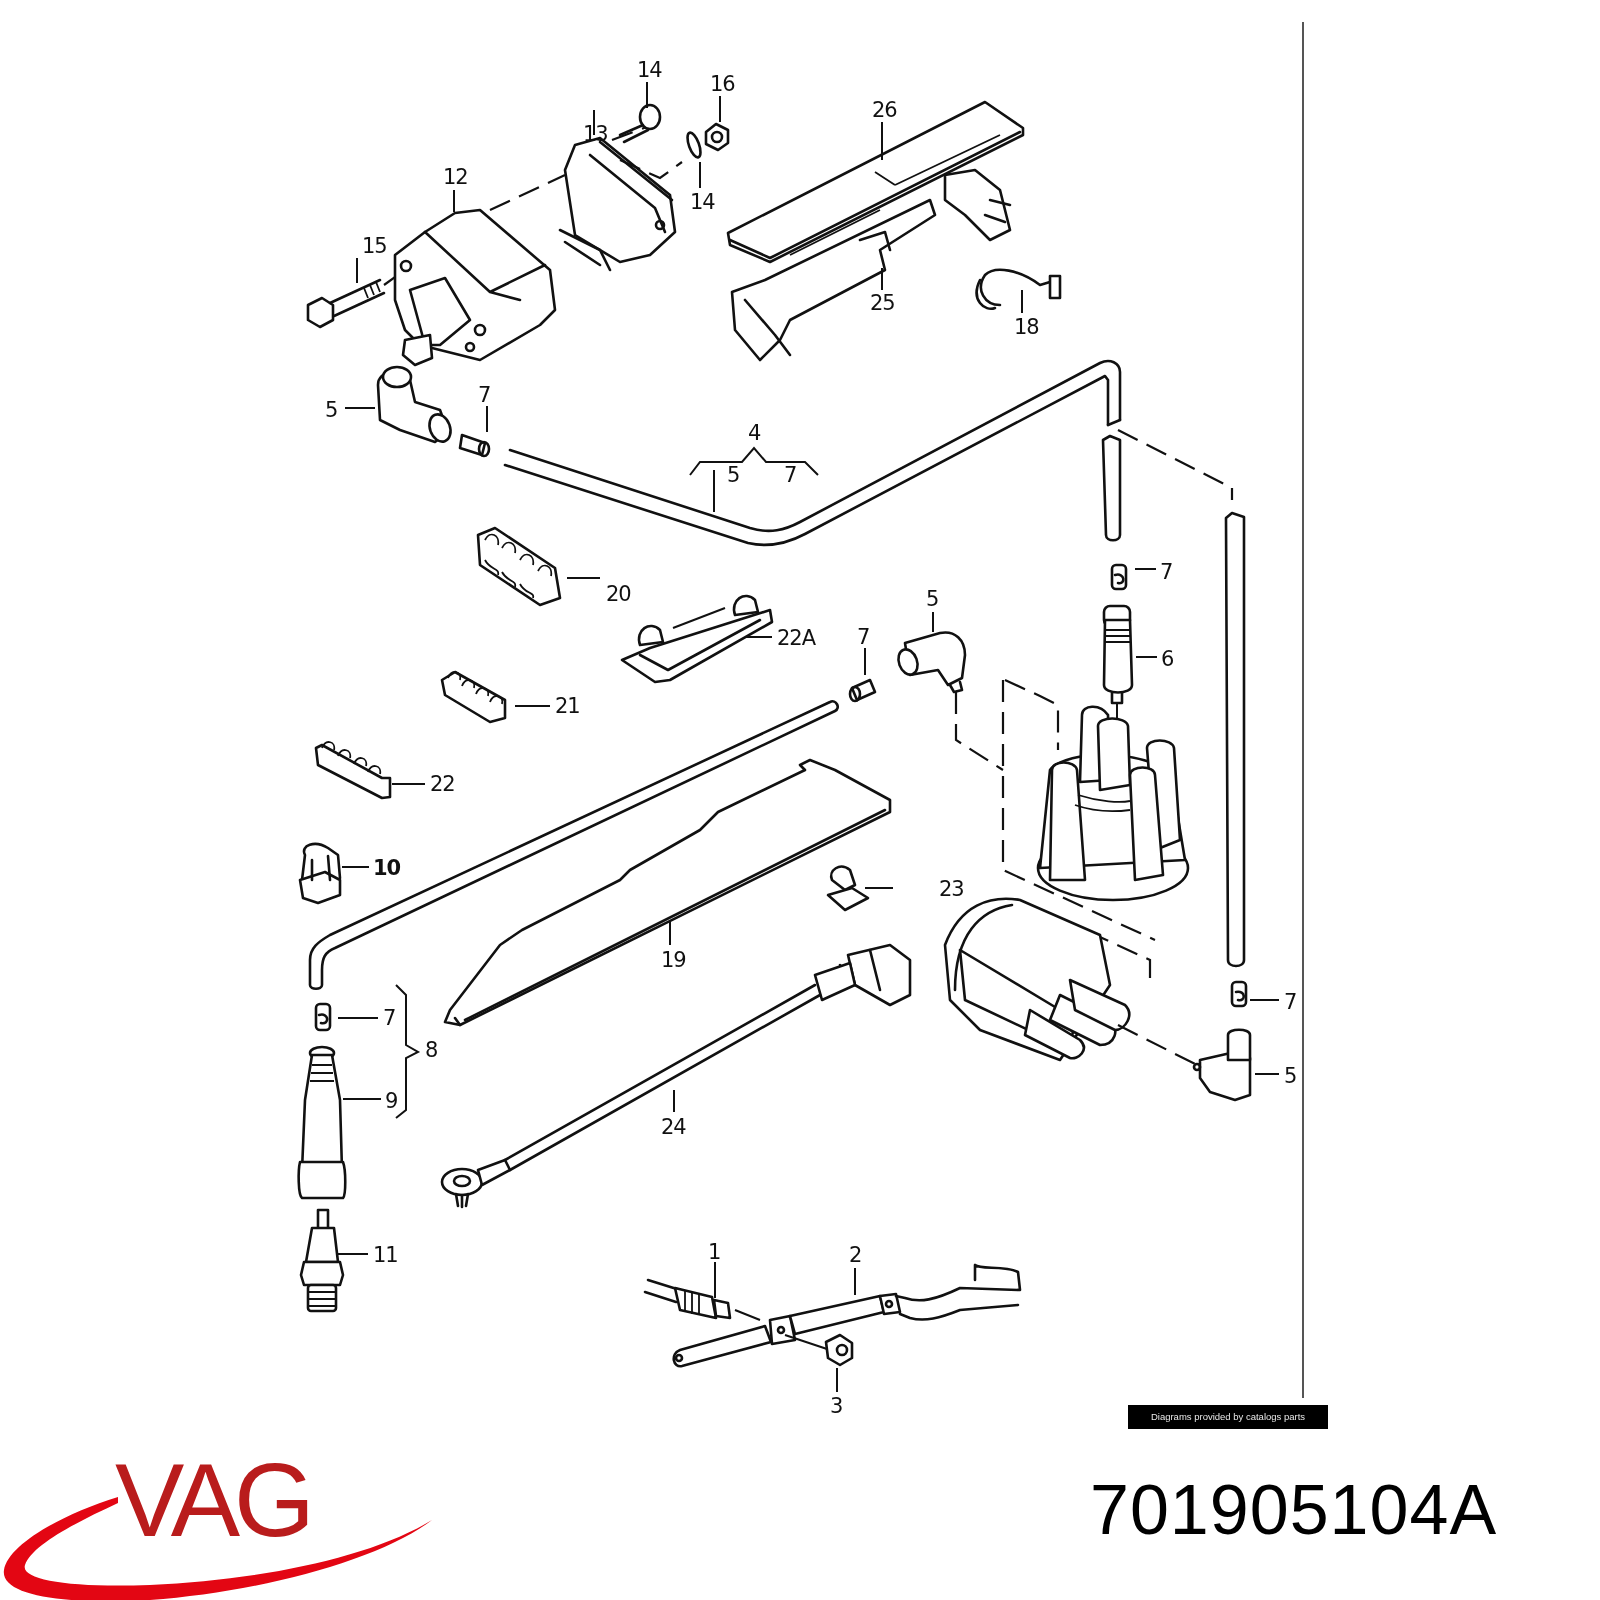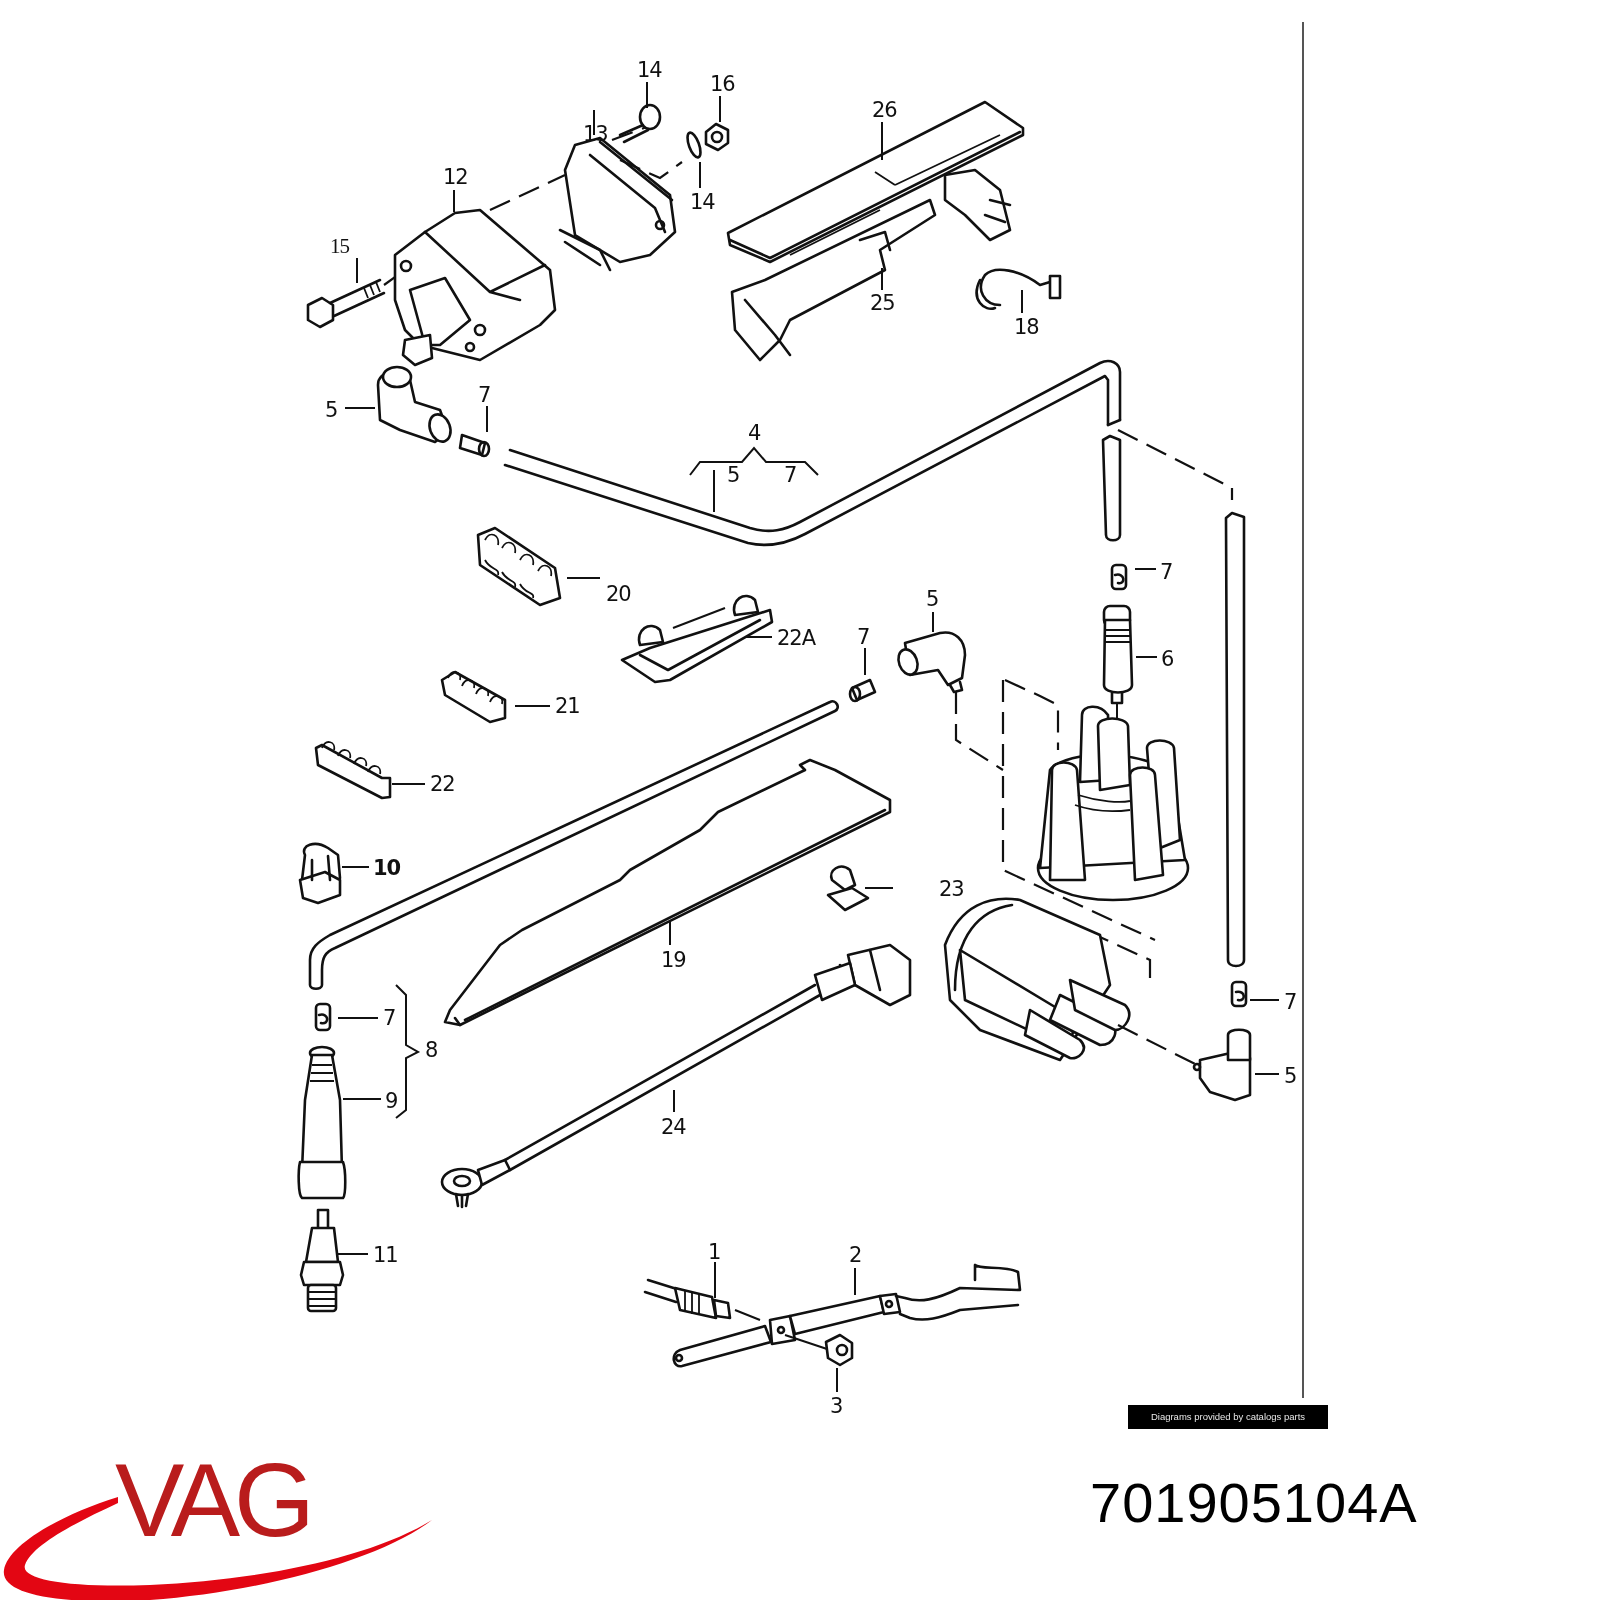--- a/index.html
+++ b/index.html
@@ -13,21 +13,21 @@
   #diagram .lead { fill: none; stroke: #111; stroke-width: 2; }
   .callout { position: absolute; font-family: "DejaVu Sans", sans-serif; font-size: 21px; color: #111;
              line-height: 1; white-space: nowrap; letter-spacing: -1px; }
   .frame-line { position: absolute; left: 1302px; top: 22px; width: 2px; height: 1376px; background: #555; }
   .credit { position: absolute; left: 1128px; top: 1405px; width: 200px; height: 24px; background: #000;
             color: #e8e8e8; font-size: 9.5px; line-height: 24px; text-align: center; }
   .logo { position: absolute; left: 0; top: 1440px; width: 460px; height: 160px; }
   .logo-text { position: absolute; left: 115px; top: 1448px; font-family: "Liberation Sans", sans-serif;
                font-weight: normal; font-size: 104px; color: #b91c1c; letter-spacing: -6px; line-height: 1; }
   .part-number { position: absolute; left: 1090px; top: 1475px; font-family: "Liberation Sans", sans-serif;
-                 font-size: 56px; color: #000; line-height: 1; letter-spacing: 1px; }
+                 font-size: 70px; color: #000; line-height: 1; letter-spacing: 1px; }
 </style>
 </head>
 <body>
 
 <div class="frame-line"></div>
 
 <svg id="diagram" viewBox="0 0 1600 1600">
 
   <g>
     <polygon class="pf" points="308,305 322,298 333,305 333,320 320,327 308,320"></polygon>
@@ -298,21 +298,21 @@
   </g>
 </svg>
 
 <div id="callouts">
     <div class="callout" style="left: 637px; top: 60px;">14</div>
     <div class="callout" style="left: 710px; top: 74px;">16</div>
     <div class="callout" style="left: 583px; top: 88px; margin-top: 36px;">13</div>
     <div class="callout" style="left: 872px; top: 100px;">26</div>
     <div class="callout" style="left: 443px; top: 167px;">12</div>
     <div class="callout" style="left: 690px; top: 192px;">14</div>
-    <div class="callout" style="left: 330px; top: 236px; font-family: Liberation Serif, serif;">15</div>
+    <div class="callout" style="left: 362px; top: 236px;">15</div>
     <div class="callout" style="left: 870px; top: 293px;">25</div>
     <div class="callout" style="left: 1014px; top: 317px;">18</div>
     <div class="callout" style="left: 325px; top: 400px;">5</div>
     <div class="callout" style="left: 478px; top: 385px;">7</div>
     <div class="callout" style="left: 748px; top: 423px;">4</div>
     <div class="callout" style="left: 727px; top: 465px;">5</div>
     <div class="callout" style="left: 784px; top: 465px;">7</div>
     <div class="callout" style="left: 1160px; top: 562px;">7</div>
     <div class="callout" style="left: 606px; top: 568px; margin-top: 16px;">20</div>
     <div class="callout" style="left: 926px; top: 589px;">5</div>

